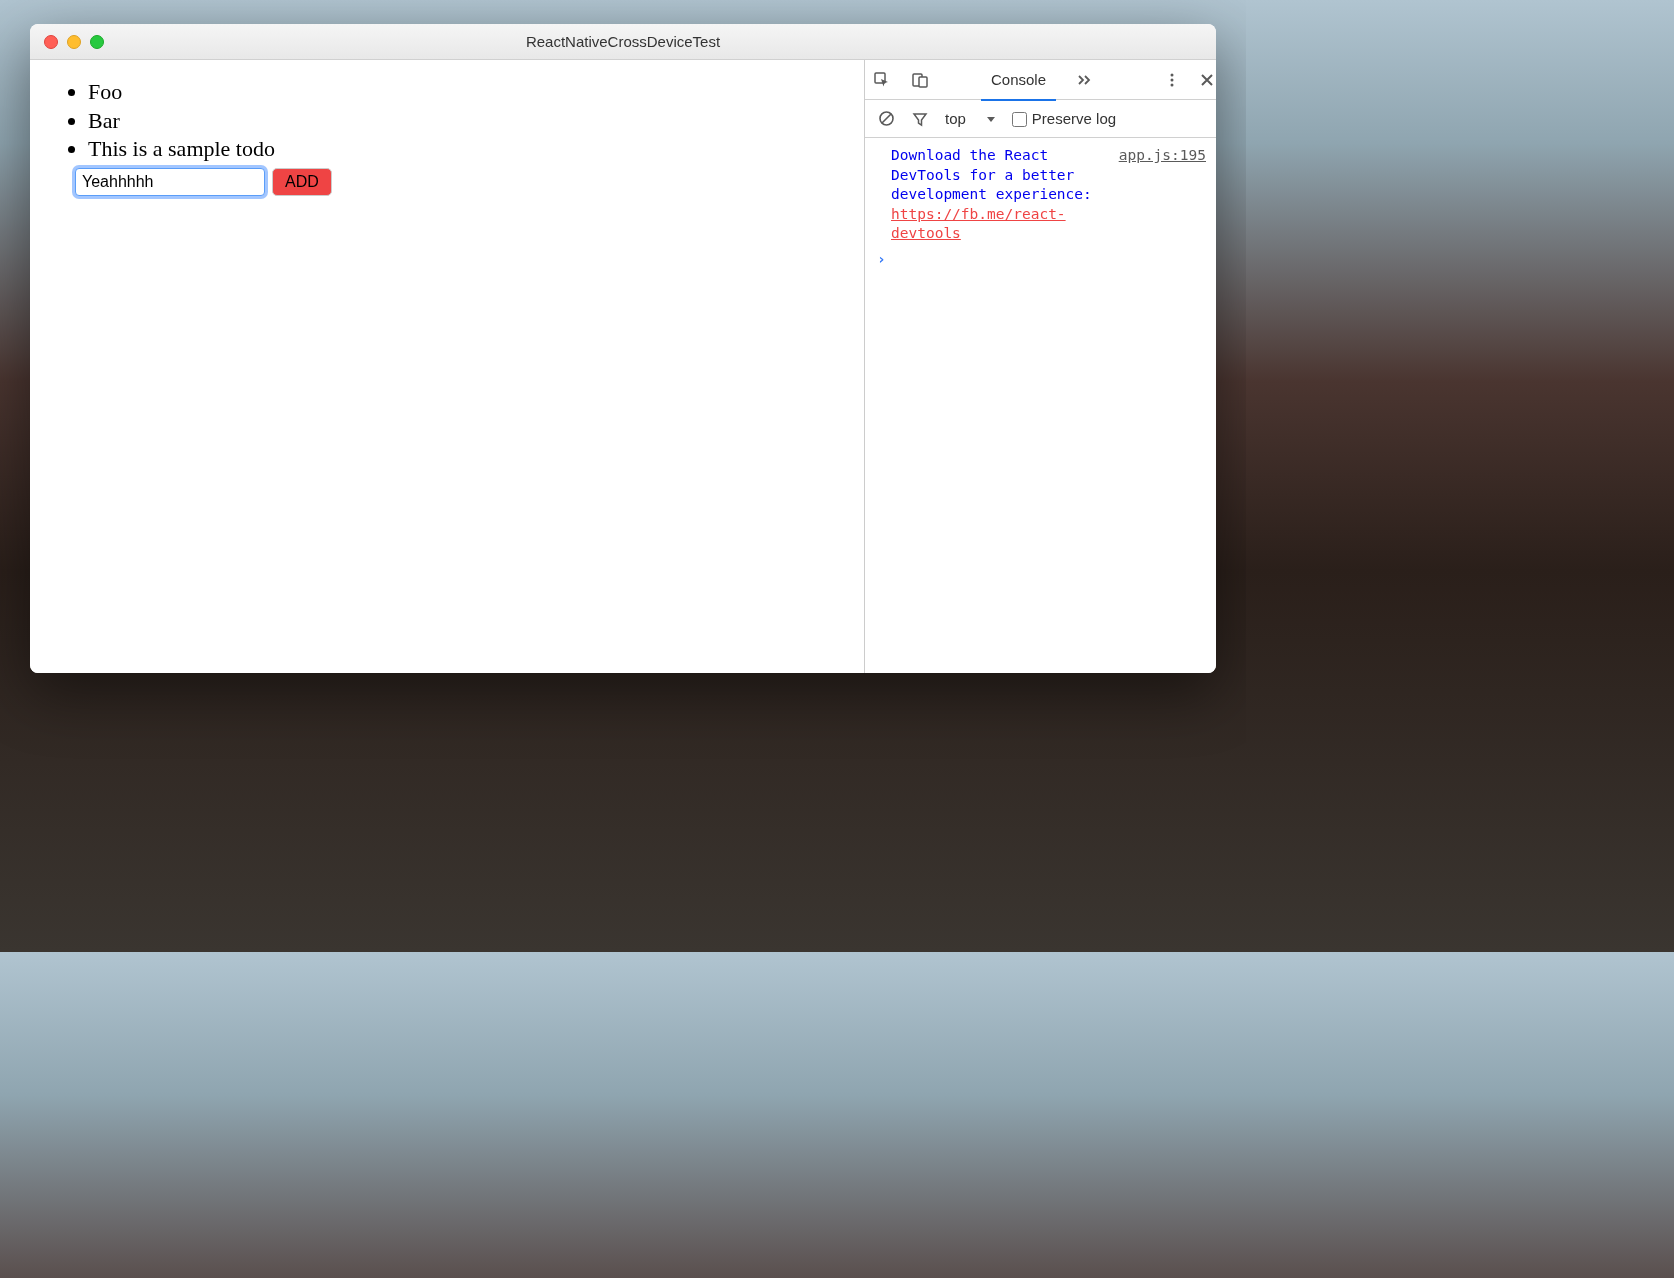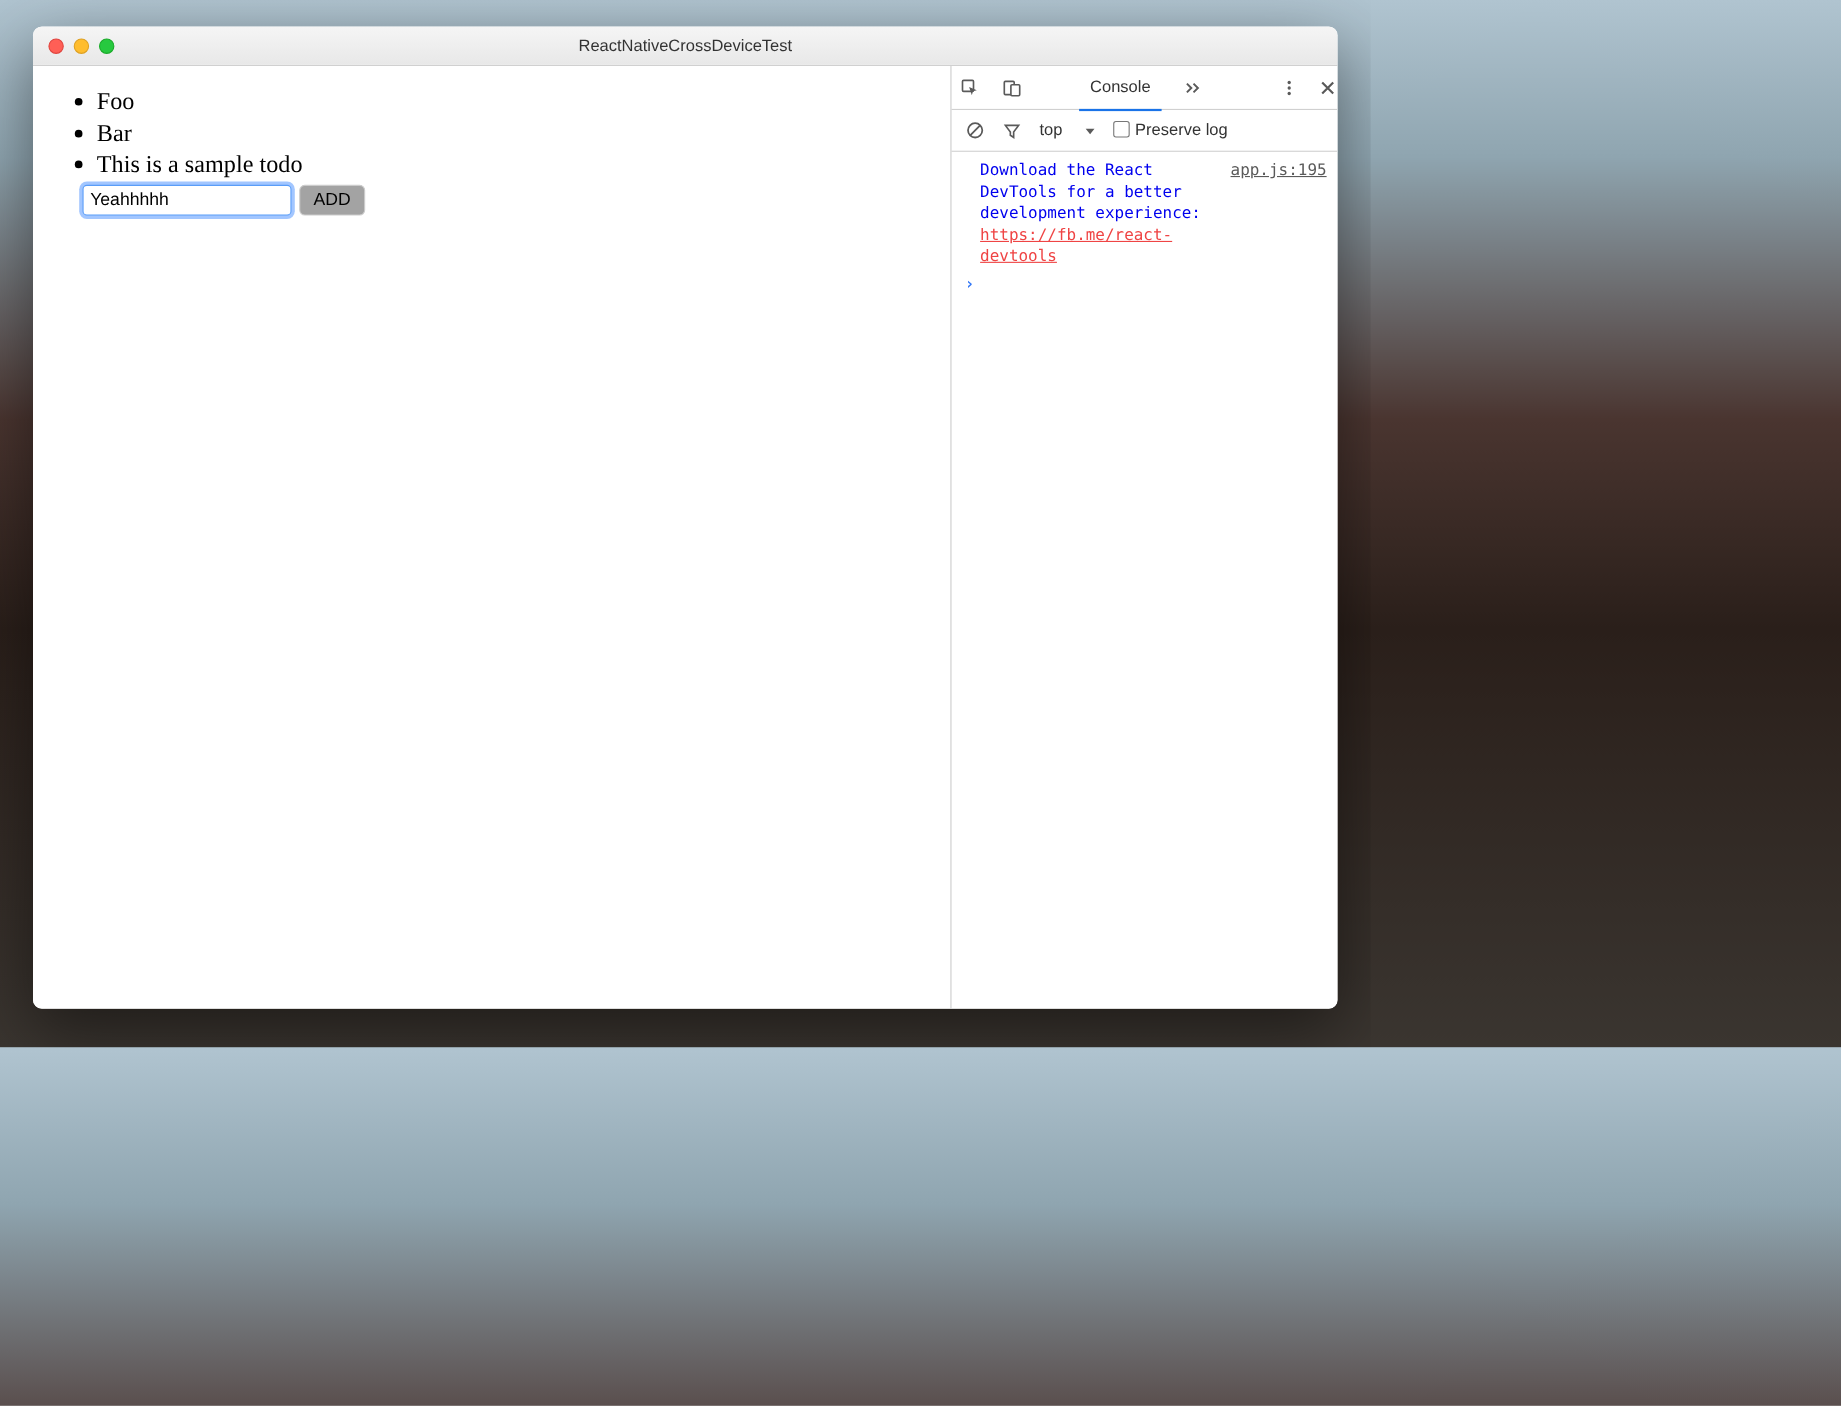--- a/index.html
+++ b/index.html
@@ -14,21 +14,21 @@
       width: 1246px;
       height: 952px;
       padding: 24px 18px;
       display: flex;
       align-items: flex-start;
       justify-content: center;
     }
     
     .window {
       width: 1186px;
-      height: 893px;
+      height: 649px;
       background: #ffffff;
       border-radius: 8px;
       box-shadow: 0 20px 60px rgba(0,0,0,0.45);
       display: flex;
       flex-direction: column;
       overflow: hidden;
     }
     
     .titlebar {
       height: 36px;
@@ -108,21 +108,21 @@
       outline: none;
       box-shadow: 0 0 0 3px rgba(100, 160, 255, 0.6);
       border-color: #5a9df8;
       margin-left: 33px;
     }
     
     .add-button {
       padding: 0 12px;
       font-size: 16px;
       font-family: -apple-system, BlinkMacSystemFont, sans-serif;
-      background: #a3a3a3;
+      background: #ef4444;
       border: 1px solid #ccc;
       border-radius: 5px;
       cursor: pointer;
     }
     
     .devtools-pane {
       width: 352px;
       border-left: 1px solid #ccc;
       background: #ffffff;
       display: flex;
@@ -187,21 +187,21 @@
     }
     
     .context-label {
       font-size: 15px;
       color: #333;
       padding: 0 4px;
     }
     
     .preserve-checkbox {
       display: flex;
-      align-items: flex-start;
+      align-items: flex-end;
       gap: 5px;
       font-size: 15px;
       color: #333;
     }
     
     .preserve-checkbox input {
       width: 15px;
       height: 15px;
     }
     

